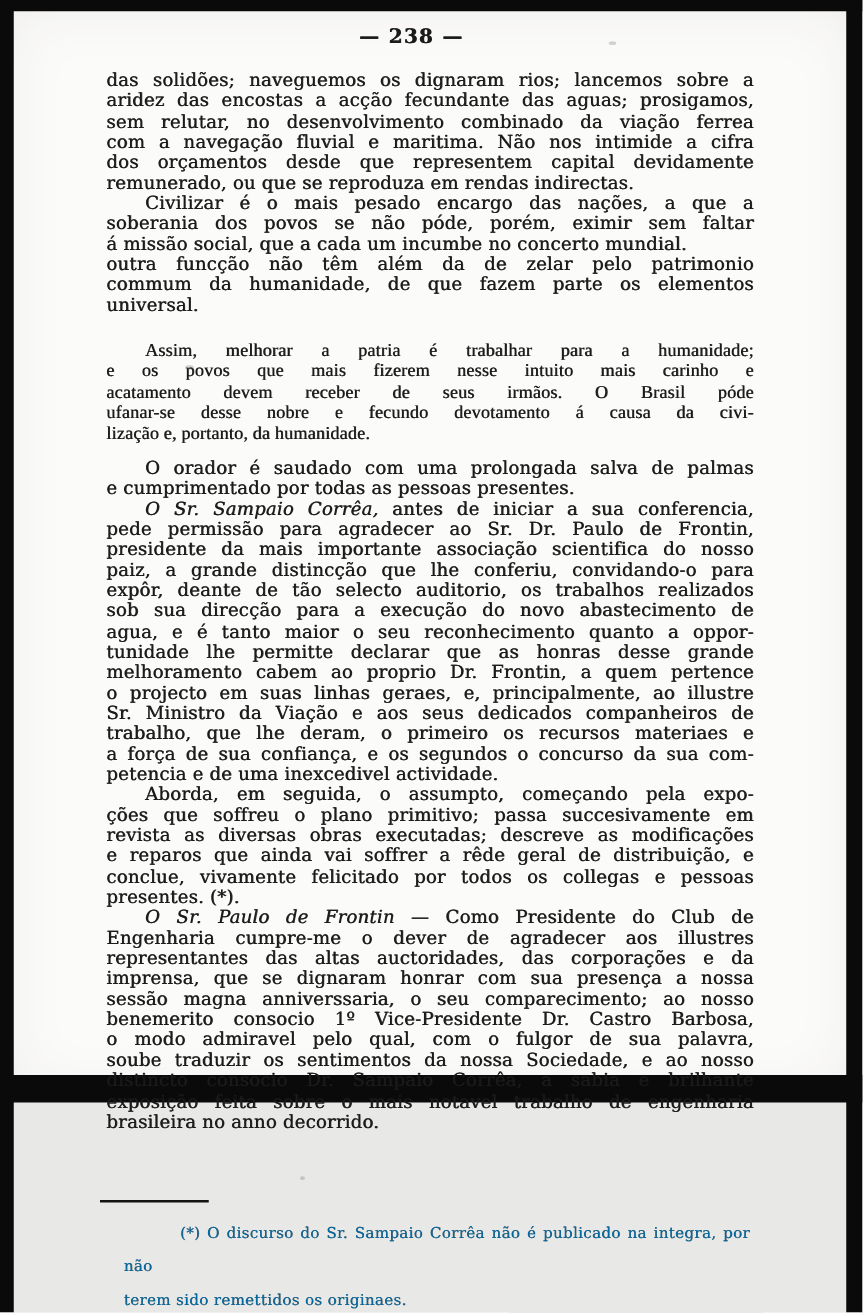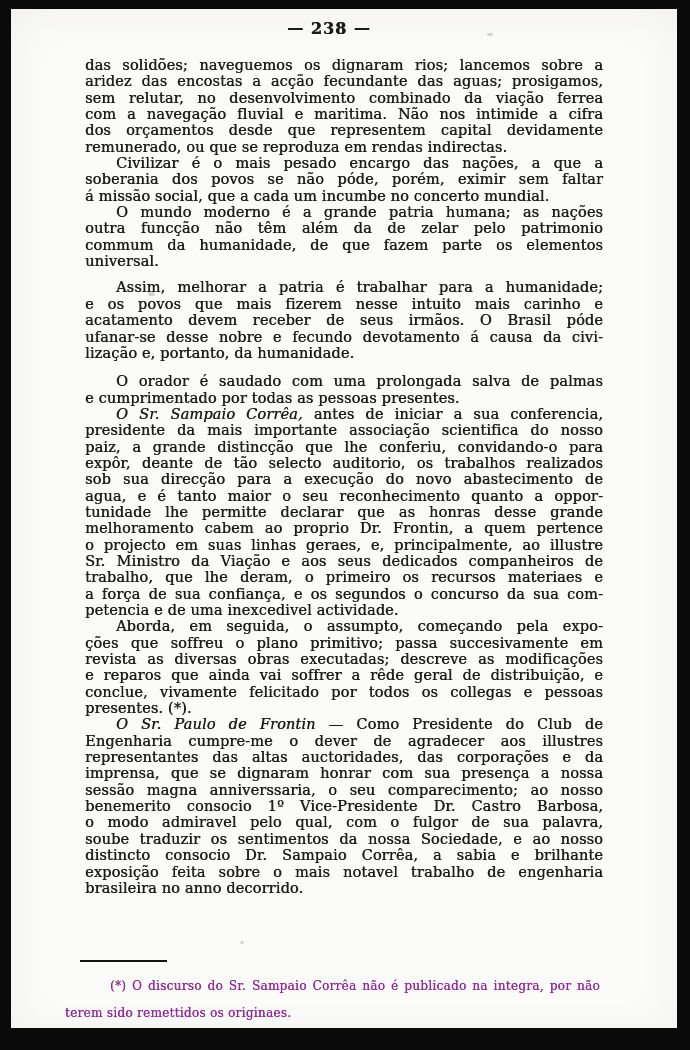--- a/index.html
+++ b/index.html
@@ -4,21 +4,21 @@
 <style>
   html, body { margin: 0; padding: 0; }
   body {
     width: 690px; height: 1050px;
     background: #e8e8e6;
     font-family: "DejaVu Serif", "Liberation Serif", serif;
     overflow: hidden;
   }
   .scan {
     position: relative;
-    width: 690px; height: 1050px;
+    width: 690px; height: 882px;
     background: #fbfbf9;
     color: #1b1b1b;
     box-shadow: inset 0 0 55px rgba(60,55,45,0.08);
   }
   
   .edge { position: absolute; background: #0a0a0a; }
   .edge-top    { left: 0; top: 0; width: 690px; height: 9px; }
   .edge-left   { left: 0; top: 0; width: 11px; height: 1050px; }
   .edge-right  { right: 0; top: 0; width: 13px; height: 1050px; }
   .edge-bottom { left: 0; bottom: 0; width: 690px; height: 22px; }
@@ -50,24 +50,25 @@
     position: absolute; left: 80px; top: 960px;
     width: 87px; height: 2px; background: #141414;
   }
   .footnote {
     position: absolute; left: 65px; top: 973px; width: 535px;
   }
   .fn-line {
     font-size: 12px;
     line-height: 27px;
     letter-spacing: 0.3px;
-    color: #a21caf;
+    color: #0369a1;
     text-align: justify;
     text-align-last: justify;
     text-shadow: 0.3px 0 0 rgba(40,40,40,0.7);
+    margin-left: 34px;
   }
   .fn-line.first { text-indent: 45px; }
   .fn-line.last { text-align-last: left; }
 
   .speckle { position: absolute; border-radius: 50%; background: rgba(90,90,85,0.25); }
   .sp1 { left: 148px; top: 292px; width: 7px; height: 4px; }
   .sp2 { left: 487px; top: 33px;  width: 6px; height: 3px; }
   .sp4 { left: 240px; top: 941px; width: 4px; height: 3px; }
 </style>
 </head>
@@ -89,38 +90,38 @@
         <div class="line">com a navegação fluvial e maritima. Não nos intimide a cifra</div>
         <div class="line">dos orçamentos desde que representem capital devidamente</div>
         <div class="line last">remunerado, ou que se reproduza em rendas indirectas.</div>
       </div>
       <div class="paragraph indent">
         <div class="line first">Civilizar é o mais pesado encargo das nações, a que a</div>
         <div class="line">soberania dos povos se não póde, porém, eximir sem faltar</div>
         <div class="line last">á missão social, que a cada um incumbe no concerto mundial.</div>
       </div>
       <div class="paragraph indent">
-        <div class="line first">O mundo moderno é a grande patria humana; as nações</div>
         <div class="line">outra funcção não têm além da de zelar pelo patrimonio</div>
         <div class="line">commum da humanidade, de que fazem parte os elementos</div>
         <div class="line last">universal.</div>
       </div>
-      <div class="paragraph indent" style="margin-top: 10px;">
+      <div class="paragraph indent" style="margin-top: 20px; font-family: Liberation Serif, serif;">
         <div class="line first">Assim, melhorar a patria é trabalhar para a humanidade;</div>
         <div class="line">e os povos que mais fizerem nesse intuito mais carinho e</div>
         <div class="line">acatamento devem receber de seus irmãos. O Brasil póde</div>
         <div class="line">ufanar-se desse nobre e fecundo devotamento á causa da civi-</div>
         <div class="line last">lização e, portanto, da humanidade.</div>
       </div>
       <div class="paragraph indent" style="margin-top: 12px;">
         <div class="line first">O orador é saudado com uma prolongada salva de palmas</div>
         <div class="line last">e cumprimentado por todas as pessoas presentes.</div>
       </div>
       <div class="paragraph indent">
         <div class="line first"><span class="italic">O Sr. Sampaio Corrêa,</span><span> antes de iniciar a sua conferencia,</span></div>
+        <div class="line">pede permissão para agradecer ao Sr. Dr. Paulo de Frontin,</div>
         <div class="line">presidente da mais importante associação scientifica do nosso</div>
         <div class="line">paiz, a grande distincção que lhe conferiu, convidando-o para</div>
         <div class="line">expôr, deante de tão selecto auditorio, os trabalhos realizados</div>
         <div class="line">sob sua direcção para a execução do novo abastecimento de</div>
         <div class="line">agua, e é tanto maior o seu reconhecimento quanto a oppor-</div>
         <div class="line">tunidade lhe permitte declarar que as honras desse grande</div>
         <div class="line">melhoramento cabem ao proprio Dr. Frontin, a quem pertence</div>
         <div class="line">o projecto em suas linhas geraes, e, principalmente, ao illustre</div>
         <div class="line">Sr. Ministro da Viação e aos seus dedicados companheiros de</div>
         <div class="line">trabalho, que lhe deram, o primeiro os recursos materiaes e</div>

